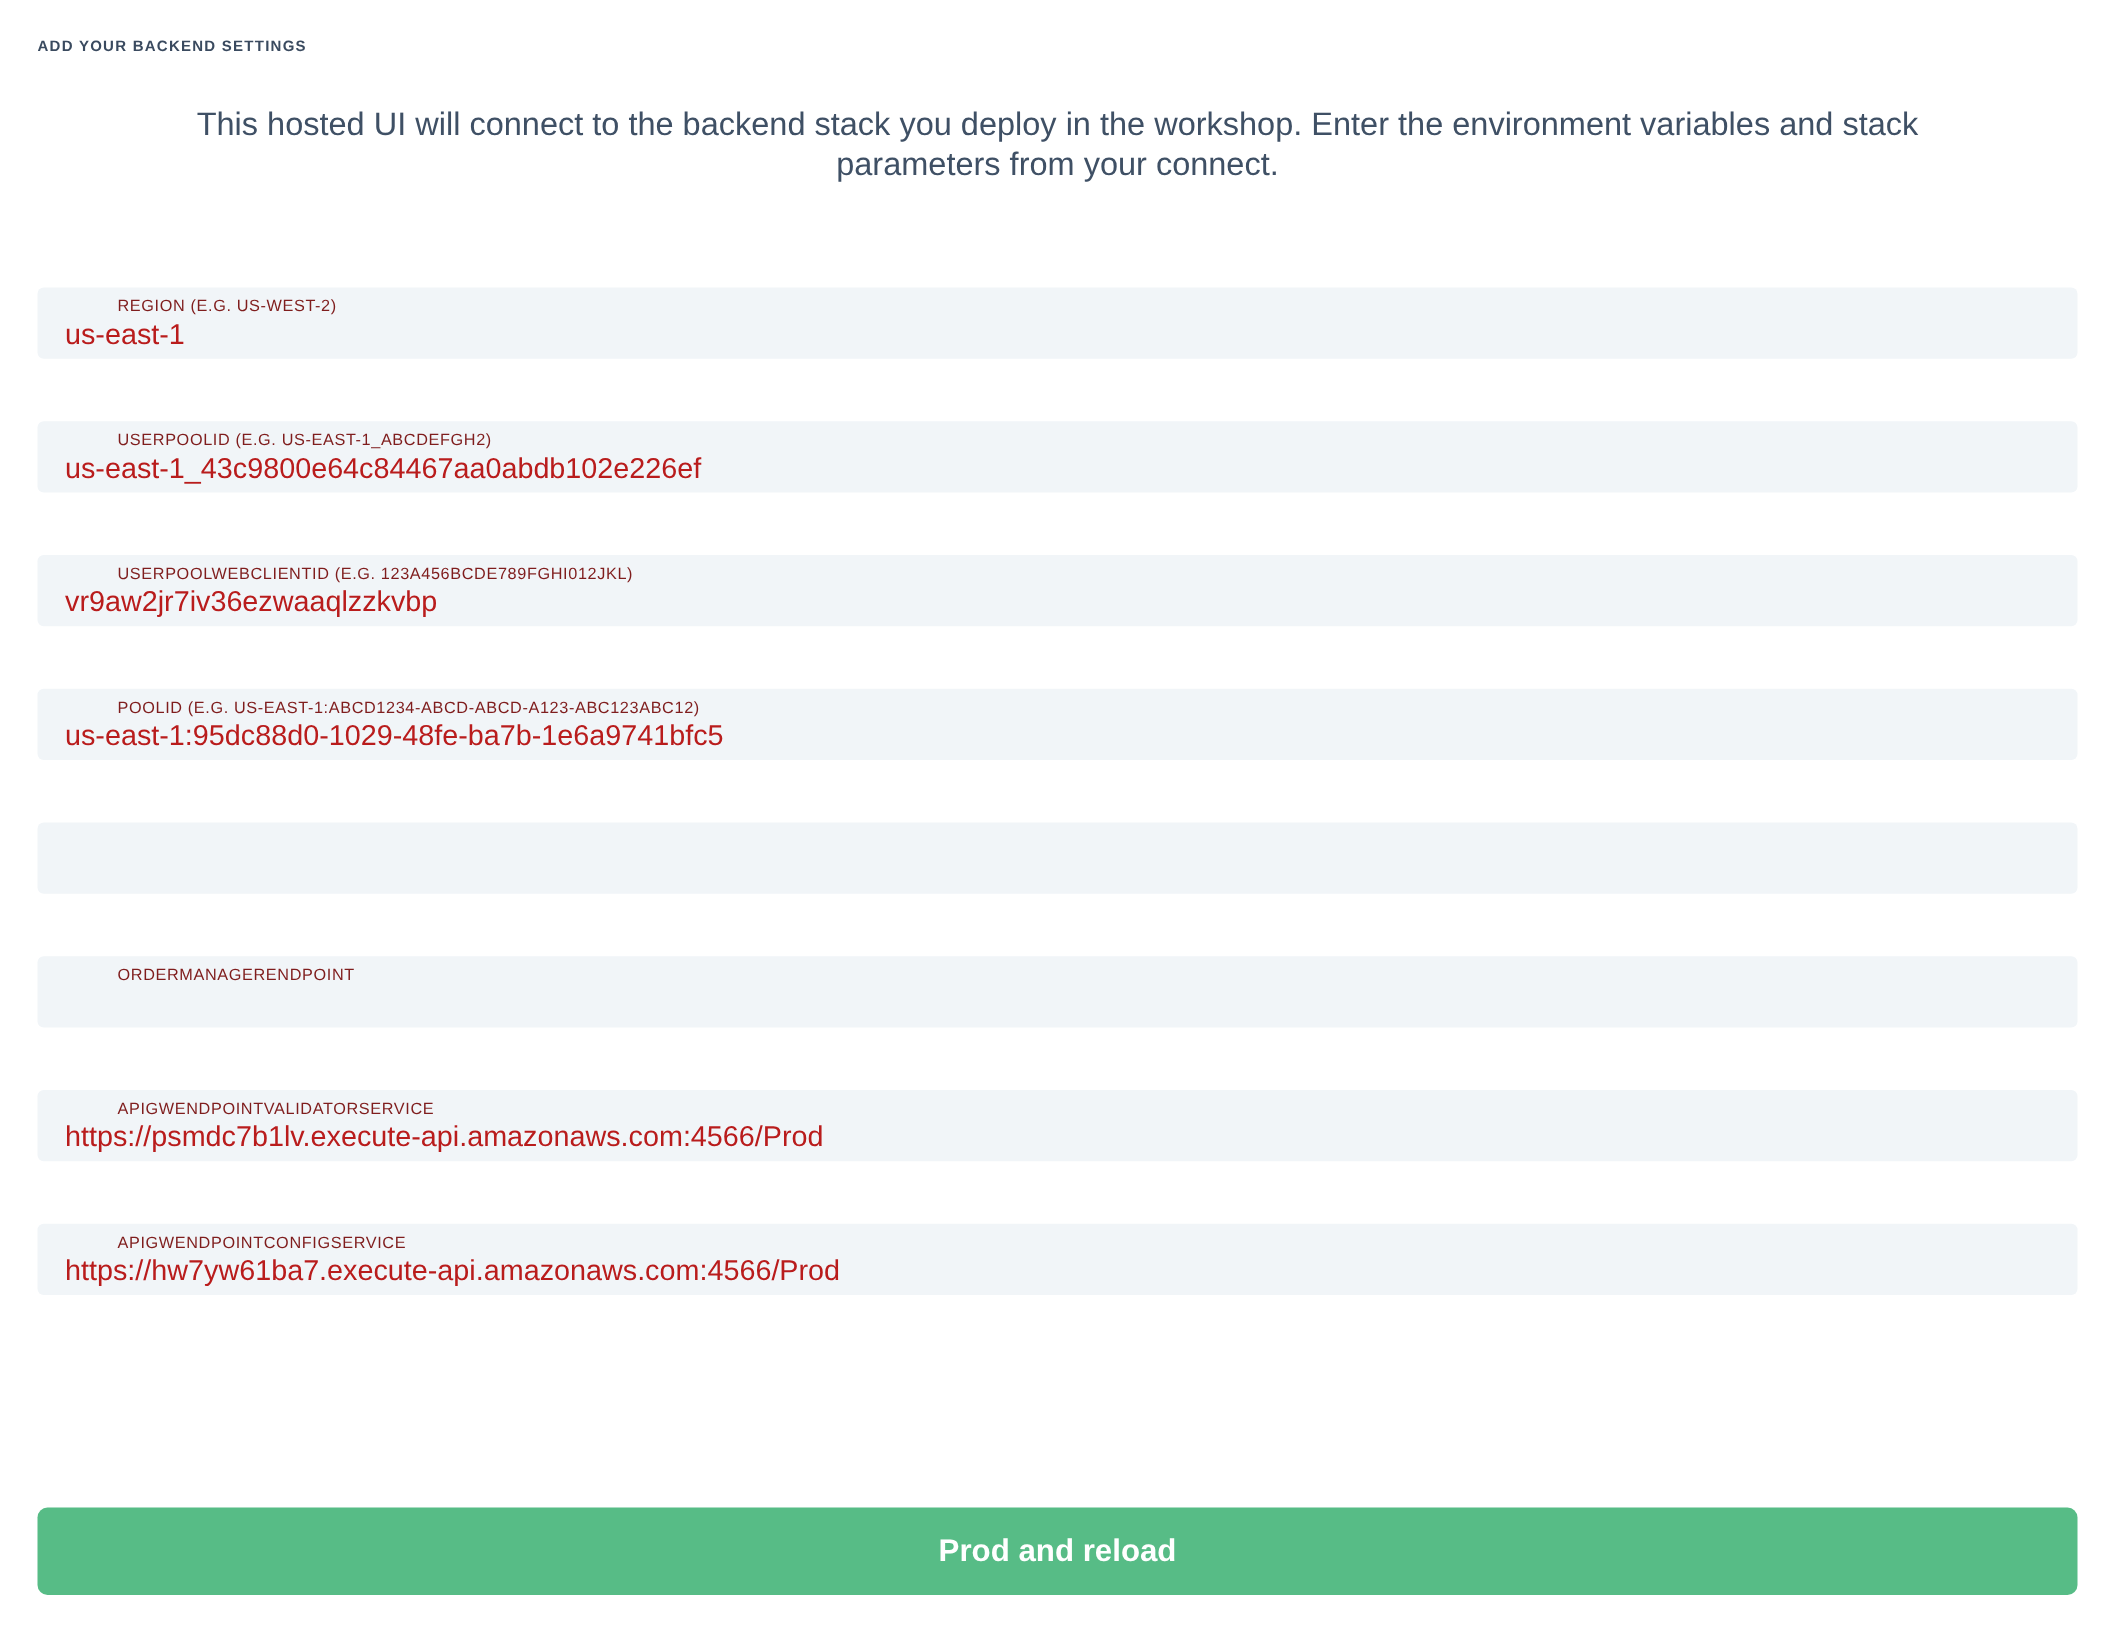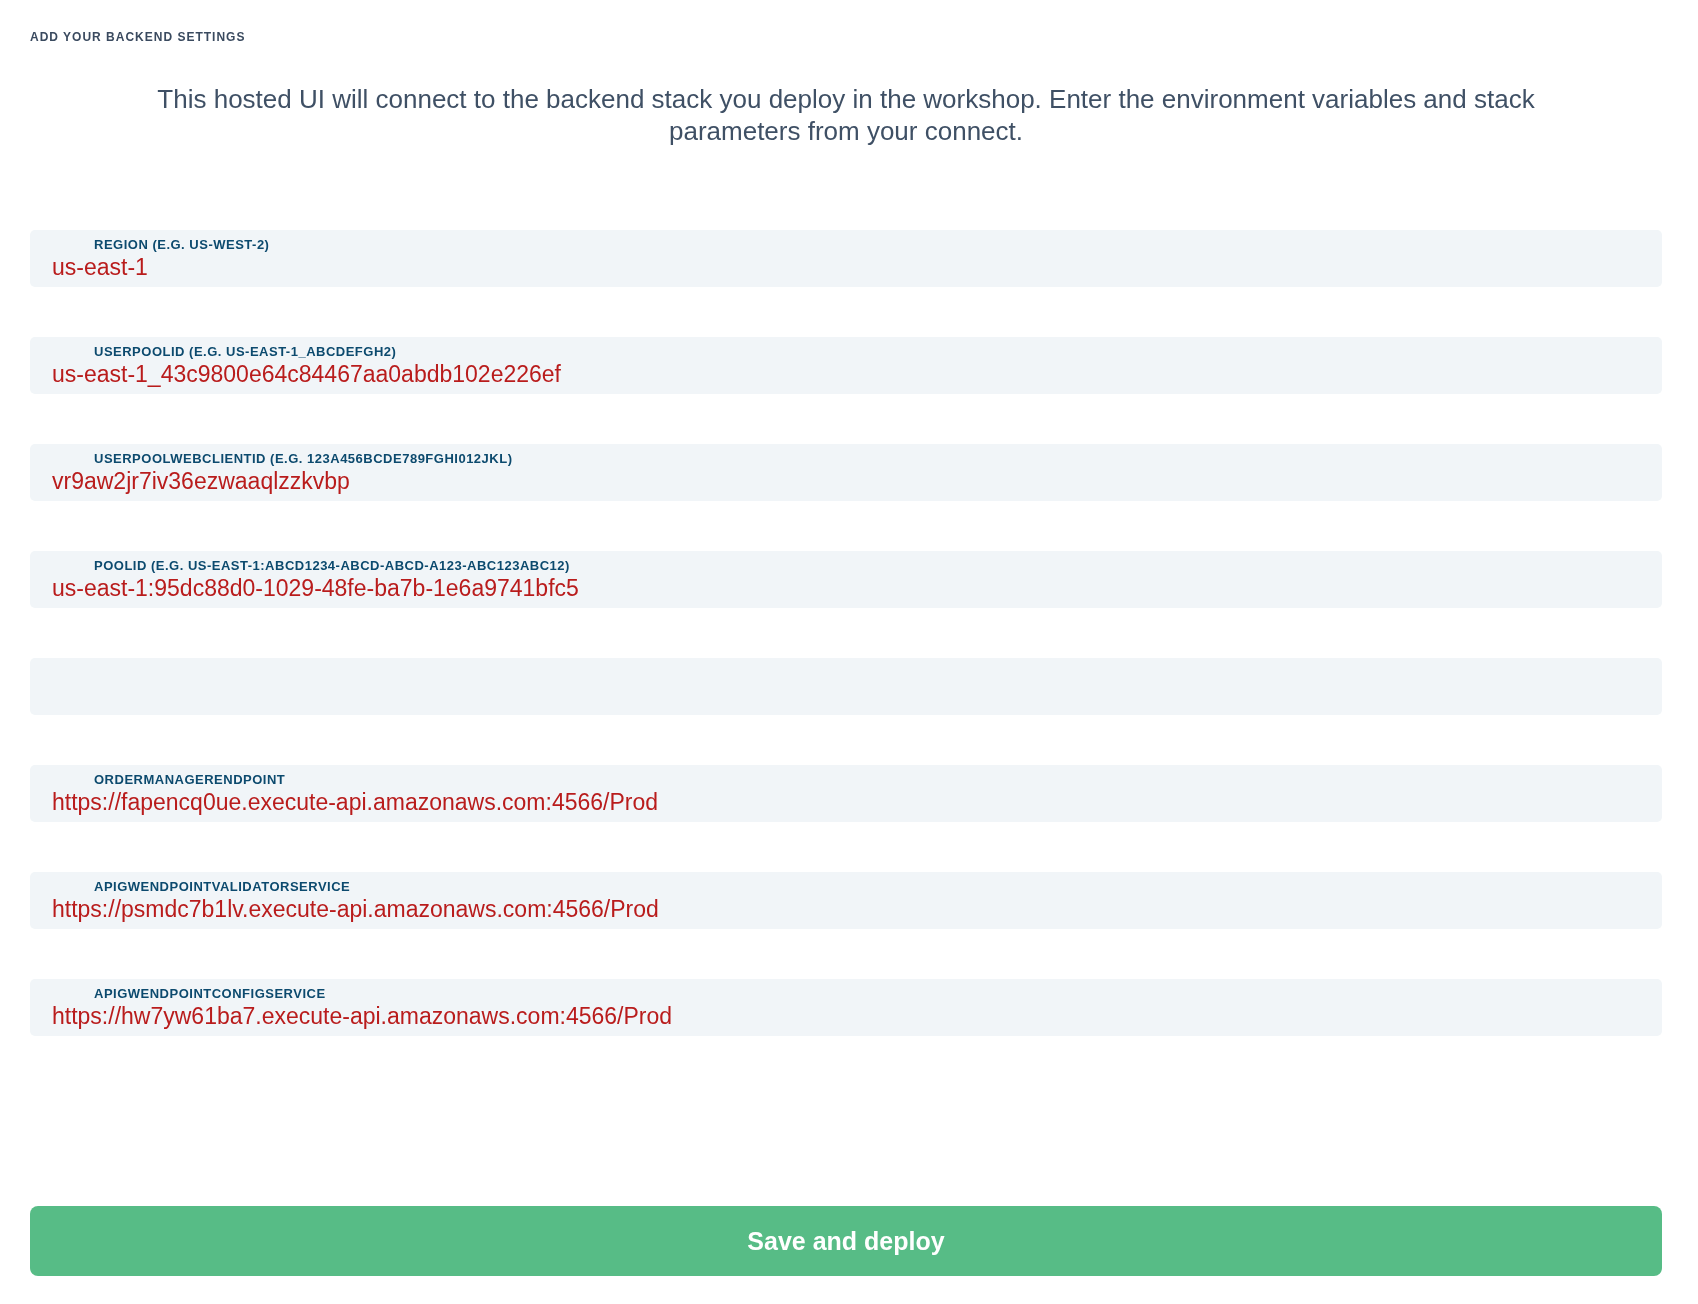--- a/index.html
+++ b/index.html
@@ -36,23 +36,23 @@
     background: #f1f5f8;
     border-radius: 5px;
     height: 57px;
     padding: 7px 22px 8px 22px;
     margin-bottom: 50px;
     cursor: text;
   }
   .field-label {
     display: block;
     font-size: 13px;
-    font-weight: 700;
+    font-weight: 400;
     letter-spacing: 0.5px;
-    color: #0c4a6e;
+    color: #7f1d1d;
     text-transform: uppercase;
     line-height: 1.2;
     padding-left: 42px;
   }
   .field-input {
     display: block;
     width: 100%;
     margin-top: 1px;
     border: none;
     outline: none;
@@ -107,30 +107,29 @@
     <div class="field">
       <label class="field-label">POOLID (E.G. US-EAST-1:ABCD1234-ABCD-ABCD-A123-ABC123ABC12)</label>
       <input class="field-input" type="text" value="us-east-1:95dc88d0-1029-48fe-ba7b-1e6a9741bfc5" style="">
     </div>
 
     <div class="field">
     </div>
 
     <div class="field">
       <label class="field-label">ORDERMANAGERENDPOINT</label>
-      <input class="field-input" type="text" value="https://fapencq0ue.execute-api.amazonaws.com:4566/Prod" style="">
     </div>
 
     <div class="field">
       <label class="field-label">APIGWENDPOINTVALIDATORSERVICE</label>
       <input class="field-input" type="text" value="https://psmdc7b1lv.execute-api.amazonaws.com:4566/Prod" style="">
     </div>
 
     <div class="field">
       <label class="field-label">APIGWENDPOINTCONFIGSERVICE</label>
       <input class="field-input" type="text" value="https://hw7yw61ba7.execute-api.amazonaws.com:4566/Prod" style="">
     </div>
 
   </div>
 
-  <button class="save-button">Save and deploy</button>
+  <button class="save-button">Prod and reload</button>
 
 </div>
 
 </body></html>

